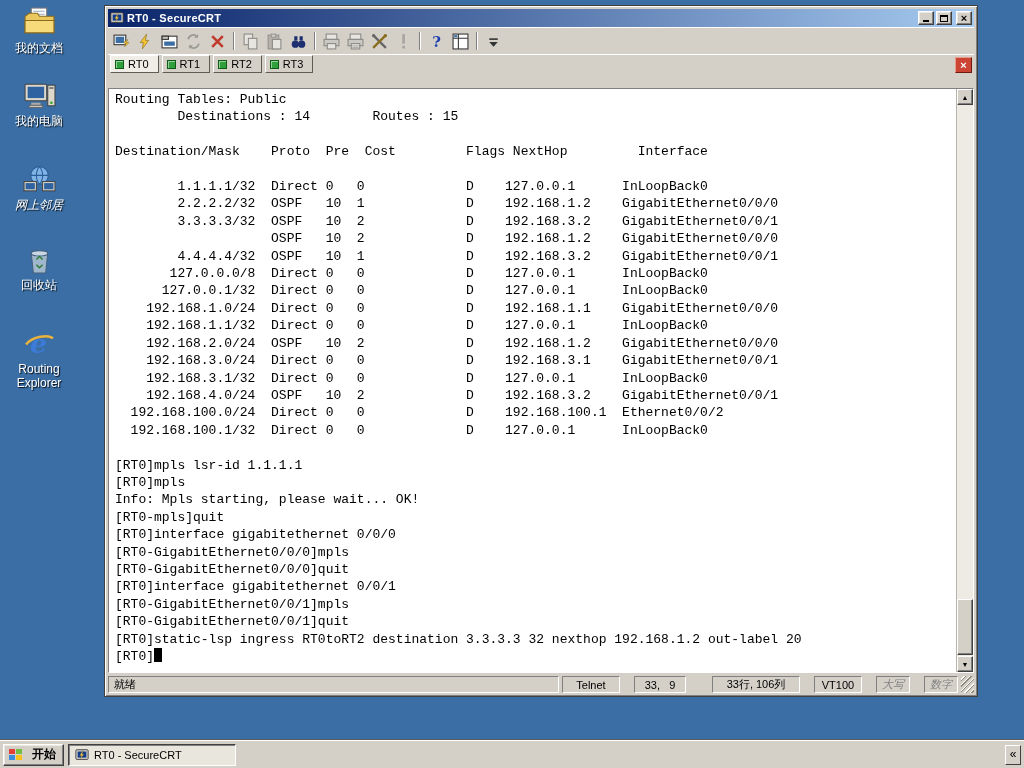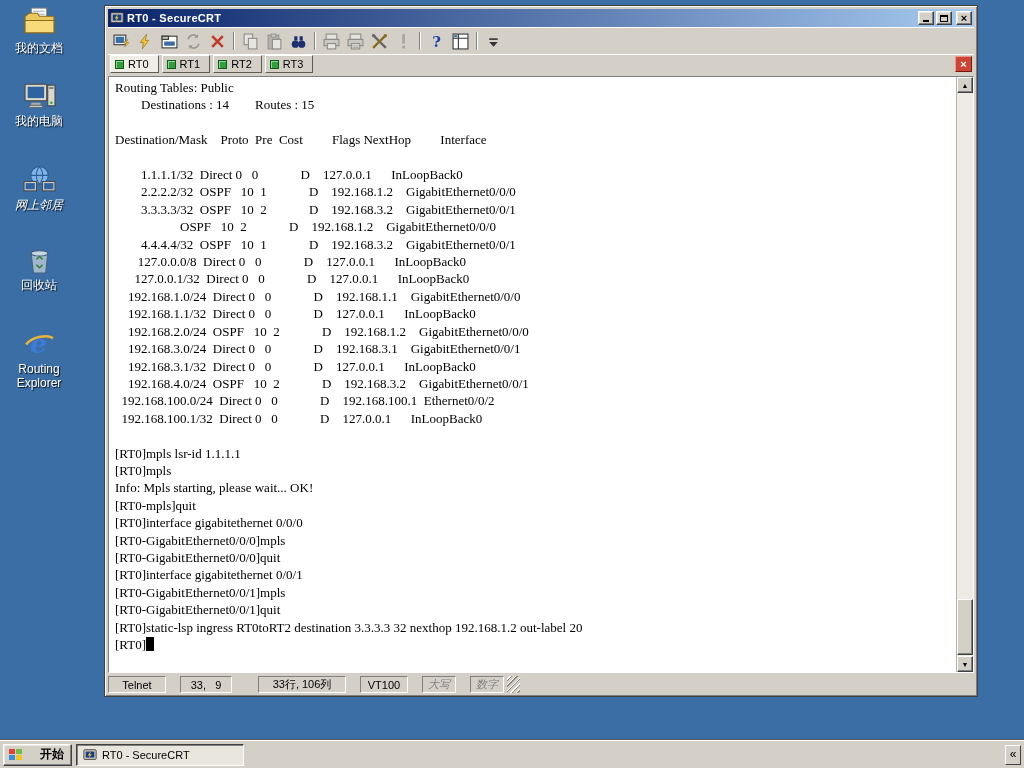--- a/index.html
+++ b/index.html
@@ -32,50 +32,50 @@
 
   .menubar{flex:0 0 21px;display:flex;align-items:center;padding:0 1px;}
   .menu-item{padding:2px 7px;font-size:12px;color:#000;cursor:default;}
 
   .toolbar{flex:0 0 27px;display:flex;align-items:center;gap:1px;padding:0 2px;border-top:1px solid #fff;}
   .tool-btn{width:23px;height:22px;display:flex;align-items:center;justify-content:center;background:transparent;border:1px solid transparent;padding:0;cursor:pointer;}
   .tool-btn.disabled{opacity:.45;filter:grayscale(.9);}
   .ticon,.ticon svg{width:17px;height:17px;display:block;}
   .tool-sep{width:0;height:18px;border-left:1px solid #808080;border-right:1px solid #fff;margin:0 3px;}
 
-  .tabbar{flex:0 0 21px;display:flex;align-items:center;gap:5px;padding:0 2px 3px;border-top:1px solid #fff;}
+  .tabbar{flex:0 0 21px;display:flex;align-items:flex-end;gap:5px;padding:0 2px 15px;border-top:1px solid #fff;}
   .tabs-host{display:flex;gap:3px;}
   .tab{height:18px;display:flex;align-items:center;gap:4px;padding:0 9px 0 4px;font-size:11px;color:#000;background:var(--chrome);border:1px solid;border-color:#fff #5f5c54 #5f5c54 #fff;cursor:pointer;}
   .tab.active{background:#EFEDE5;}
   .tab-ind{width:9px;height:9px;background:var(--tab-indicator-green);border:1px solid #0e5c14;box-shadow:inset 1px 1px 0 rgba(255,255,255,.5);}
   .tab-close{margin-left:auto;width:17px;height:16px;background:var(--tab-close-red);color:#fff;border:1px solid;border-color:#e89a8e #6e1a10 #6e1a10 #e89a8e;font-size:11px;font-weight:bold;line-height:1;display:flex;align-items:center;justify-content:center;cursor:pointer;padding:0;}
 
   .terminal{flex:1;min-height:0;display:flex;background:var(--terminal-bg);border:1px solid;border-color:#808080 #fff #fff #808080;}
-  .term-pre{flex:1;min-width:0;overflow:hidden;padding:2px 0 0 6px;font-family:Liberation Serif, serif;font-size:13px;line-height:17.4px;color:var(--terminal-fg);white-space:pre;}
+  .term-pre{flex:1;min-width:0;overflow:hidden;padding:2px 0 0 6px;font-family:Liberation Mono, monospace;font-size:13px;line-height:17.4px;color:var(--terminal-fg);white-space:pre;}
   .cursor{display:inline-block;width:8px;height:14px;background:#000;vertical-align:-2px;}
 
   .scrollbar{flex:0 0 17px;display:flex;flex-direction:column;background:#EDEBE3;border-left:1px solid #B8B4AA;}
   .sb-btn{flex:0 0 16px;display:flex;align-items:center;justify-content:center;background:var(--chrome);border:1px solid;border-color:#fff #404040 #404040 #fff;box-shadow:inset -1px -1px 0 #808080;font-size:7px;color:#000;padding:0;cursor:pointer;}
   .sb-track{flex:1;position:relative;}
   .sb-thumb{position:absolute;left:0;right:0;bottom:1px;height:56px;background:var(--chrome);border:1px solid;border-color:#fff #404040 #404040 #fff;box-shadow:inset -1px -1px 0 #808080;cursor:pointer;}
 
   .statusbar{flex:0 0 20px;display:flex;align-items:stretch;gap:3px;padding-top:3px;font-size:11px;}
   .sb-panel{display:flex;align-items:center;padding:0 5px;border:1px solid;border-color:#808080 #fff #fff #808080;white-space:pre;color:#000;}
   .sb-panel.ready{flex:1;}
   .sb-panel.dim{color:var(--disabled-text);}
   .panels-host{display:flex;gap:14px;}
   [data-name="status-protocol"]{min-width:58px;justify-content:center;}
   [data-name="status-cursor-position"]{min-width:52px;justify-content:center;}
   [data-name="status-terminal-size"]{min-width:88px;justify-content:center;margin-left:12px;}
   [data-name="status-emulation"]{min-width:48px;justify-content:center;}
   [data-name="status-caps-lock"],[data-name="status-num-lock"]{min-width:34px;justify-content:center;font-style:italic;}
   .grip{width:13px;background:repeating-linear-gradient(135deg,transparent 0 2px,#fff 2px 3px,#8a8678 3px 4px);}
 
   .taskbar{position:absolute;left:0;bottom:0;width:1024px;height:28px;background:var(--chrome);border-top:1px solid #fff;box-shadow:0 -1px 0 #5a5a5a;display:flex;align-items:center;gap:4px;padding:0 3px;}
-  .start-btn{height:22px;display:flex;align-items:center;gap:16px;padding:0 7px 0 4px;font-size:12px;font-weight:bold;color:#000;background:var(--chrome);border:1px solid;border-color:#fff #404040 #404040 #fff;box-shadow:inset -1px -1px 0 #808080,inset 1px 1px 0 #ece9e2;cursor:pointer;}
+  .start-btn{height:22px;display:flex;align-items:center;gap:8px;padding:0 7px 0 4px;font-size:12px;font-weight:bold;color:#000;background:var(--chrome);border:1px solid;border-color:#fff #404040 #404040 #fff;box-shadow:inset -1px -1px 0 #808080,inset 1px 1px 0 #ece9e2;cursor:pointer;}
   .win-flag,.win-flag svg{width:16px;height:14px;display:block;}
   .task-btn{height:22px;width:168px;display:flex;align-items:center;gap:5px;padding:0 6px;font-size:11px;color:#000;background:#E9E6DD;border:1px solid;border-color:#404040 #fff #fff #404040;box-shadow:inset 1px 1px 0 #808080;cursor:pointer;white-space:nowrap;overflow:hidden;}
   .task-icon,.task-icon svg{width:14px;height:14px;display:block;}
   .tray-chevron{margin-left:auto;width:16px;height:20px;background:var(--chrome);border:1px solid;border-color:#fff #404040 #404040 #fff;font-size:12px;line-height:1;display:flex;align-items:center;justify-content:center;padding:0 0 2px;cursor:pointer;}
 </style>
 </head>
 <body>
 
 <div class="desktop" data-name="desktop">
 
@@ -358,20 +358,21 @@
       <div class="scrollbar" data-name="terminal-scrollbar">
         <button class="sb-btn" data-name="scroll-up-button">▲</button>
         <div class="sb-track" data-name="scrollbar-track">
           <div class="sb-thumb" data-name="scrollbar-thumb"></div>
         </div>
         <button class="sb-btn" data-name="scroll-down-button">▼</button>
       </div>
     </div>
 
     <div class="statusbar" data-name="status-bar">
+      <span class="sb-panel ready" data-name="status-ready">就绪</span>
       <span class="panels-host" data-name="status-panels">
           <span class="sb-panel" data-name="status-protocol">Telnet</span>
           <span class="sb-panel" data-name="status-cursor-position">33,   9</span>
           <span class="sb-panel" data-name="status-terminal-size">33行, 106列</span>
           <span class="sb-panel" data-name="status-emulation">VT100</span>
           <span class="sb-panel dim" data-name="status-caps-lock">大写</span>
           <span class="sb-panel dim" data-name="status-num-lock">数字</span>
         </span>
       <span class="grip" data-name="resize-grip"></span>
     </div>

